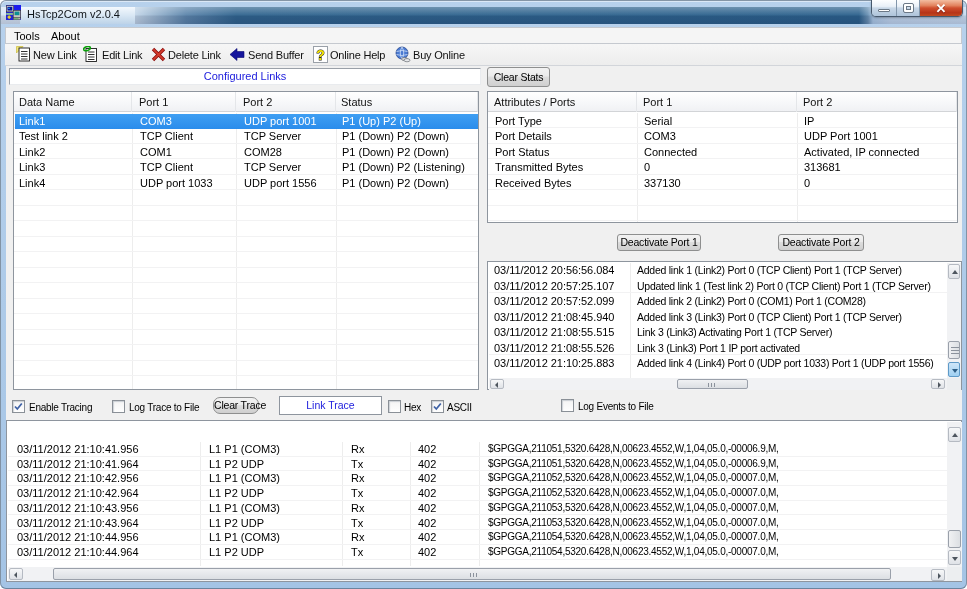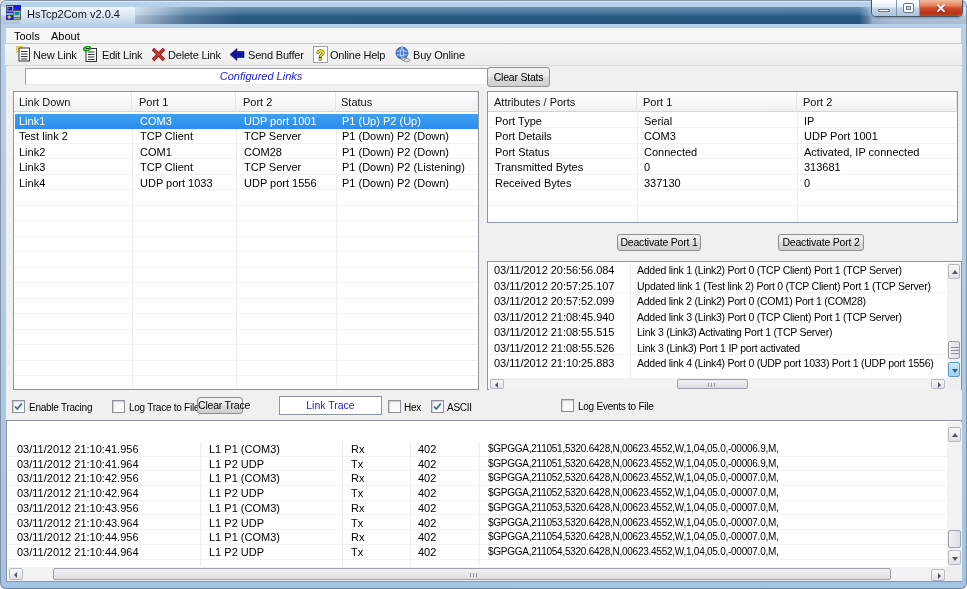--- a/index.html
+++ b/index.html
@@ -117,31 +117,31 @@
   <span class="tbtxt" style="left:325px">Online Help</span>
   <svg class="tbico" style="left:389px" viewBox="0 0 17 17">
     <circle cx="8" cy="7" r="6" fill="#4a7ad2" stroke="#28488e" stroke-width="0.8"></circle>
     <path d="M2.5 5.5 Q8 3.5 13.5 5.5 M2.5 8.5 Q8 10.5 13.5 8.5 M8 1 Q4.5 7 8 13 M8 1 Q11.5 7 8 13" stroke="#cfe0f8" stroke-width="0.8" fill="none"></path>
     <ellipse cx="10.5" cy="13" rx="3" ry="1.6" fill="#d8dadc" stroke="#6a6f76" stroke-width="0.7"></ellipse>
     <ellipse cx="13" cy="14.2" rx="3" ry="1.6" fill="#e6e8ea" stroke="#6a6f76" stroke-width="0.7"></ellipse>
   </svg>
   <span class="tbtxt" style="left:408px">Buy Online</span>
 </div>
 
-<div class="strip" style="left:25px;top:68px;width:472px;font-style:italic;">Configured Links</div>
+<div class="strip" style="left:9px;top:68px;width:472px;">Configured Links</div>
 <div class="btn" style="left:487px;top:67px;width:63px;height:20px;line-height:18px;">Clear Stats</div>
 <div class="strip" style="left:556px;top:68px;width:402px;margin-top:34px;">Selected Link Stats</div>
 
 <div class="list" style="left:13px;top:91px;width:466px;height:299px;">
   <div class="lvhead">
     <div class="hc" style="left:0;width:118px"></div>
     <div class="hc" style="left:118px;width:104px"></div>
     <div class="hc" style="left:222px;width:100px"></div>
     <div class="hc" style="left:322px;width:142px"></div>
-    <span class="ht" style="left:5px">Link Down</span>
+    <span class="ht" style="left:5px">Data Name</span>
     <span class="ht" style="left:125px">Port 1</span>
     <span class="ht" style="left:229px">Port 2</span>
     <span class="ht" style="left:327px">Status</span>
   </div>
   <div class="gvl" style="left:118px;top:21px;height:276px"></div>
   <div class="gvl" style="left:222px;top:21px;height:276px"></div>
   <div class="gvl" style="left:322px;top:21px;height:276px"></div>
   <div style="position:absolute;left:0;top:21px;right:0;bottom:1px;background:repeating-linear-gradient(to bottom,transparent 0,transparent 14.5px,#f2f2f3 14.5px,#f2f2f3 15.5px);"></div>
   <div class="row sel" style="left:1px;top:21.5px;width:463px;height:15.5px;line-height:15px;">
     <span class="abs" style="left:4px">Link1</span>
@@ -271,21 +271,21 @@
     </div>
   <div style="position:absolute;left:459px;top:116px;width:14px;height:12px;background:#eceef0;"></div>
 </div>
 
 <div class="cb" style="left:12px;top:400px;"><svg width="11" height="11" viewBox="0 0 11 11">
       <path d="M2 5.5 L4.3 8 L8.8 2.5" fill="none" stroke="#3f62a6" stroke-width="1.8"></path>
     </svg></div>
 <span class="cblab" style="left:29px;top:402px;">Enable Tracing</span>
 <div class="cb" style="left:112px;top:400px;"></div>
 <span class="cblab" style="left:129px;top:402px;">Log Trace to File</span>
-<div class="btn" style="left:197px;top:397px;width:46px;height:17px;line-height:15px;">Clear Trace</div>
+<div class="btn" style="left:213px;top:397px;width:46px;height:17px;line-height:15px;border-radius:7px;">Clear Trace</div>
 <div style="position:absolute;left:279px;top:396px;width:103px;height:19px;background:#fff;border:1px solid #8e959e;text-align:center;line-height:17px;color:#2121dd;" class="lt">Link Trace</div>
 <div class="cb" style="left:388px;top:400px;"></div>
 <span class="cblab" style="left:404px;top:402px;">Hex</span>
 <div class="cb" style="left:431px;top:400px;"><svg width="11" height="11" viewBox="0 0 11 11">
       <path d="M2 5.5 L4.3 8 L8.8 2.5" fill="none" stroke="#3f62a6" stroke-width="1.8"></path>
     </svg></div>
 <span class="cblab" style="left:447px;top:402px;">ASCII</span>
 <div class="cb" style="left:561px;top:399px;"></div>
 <span class="cblab" style="left:578px;top:401px;">Log Events to File</span>
 

